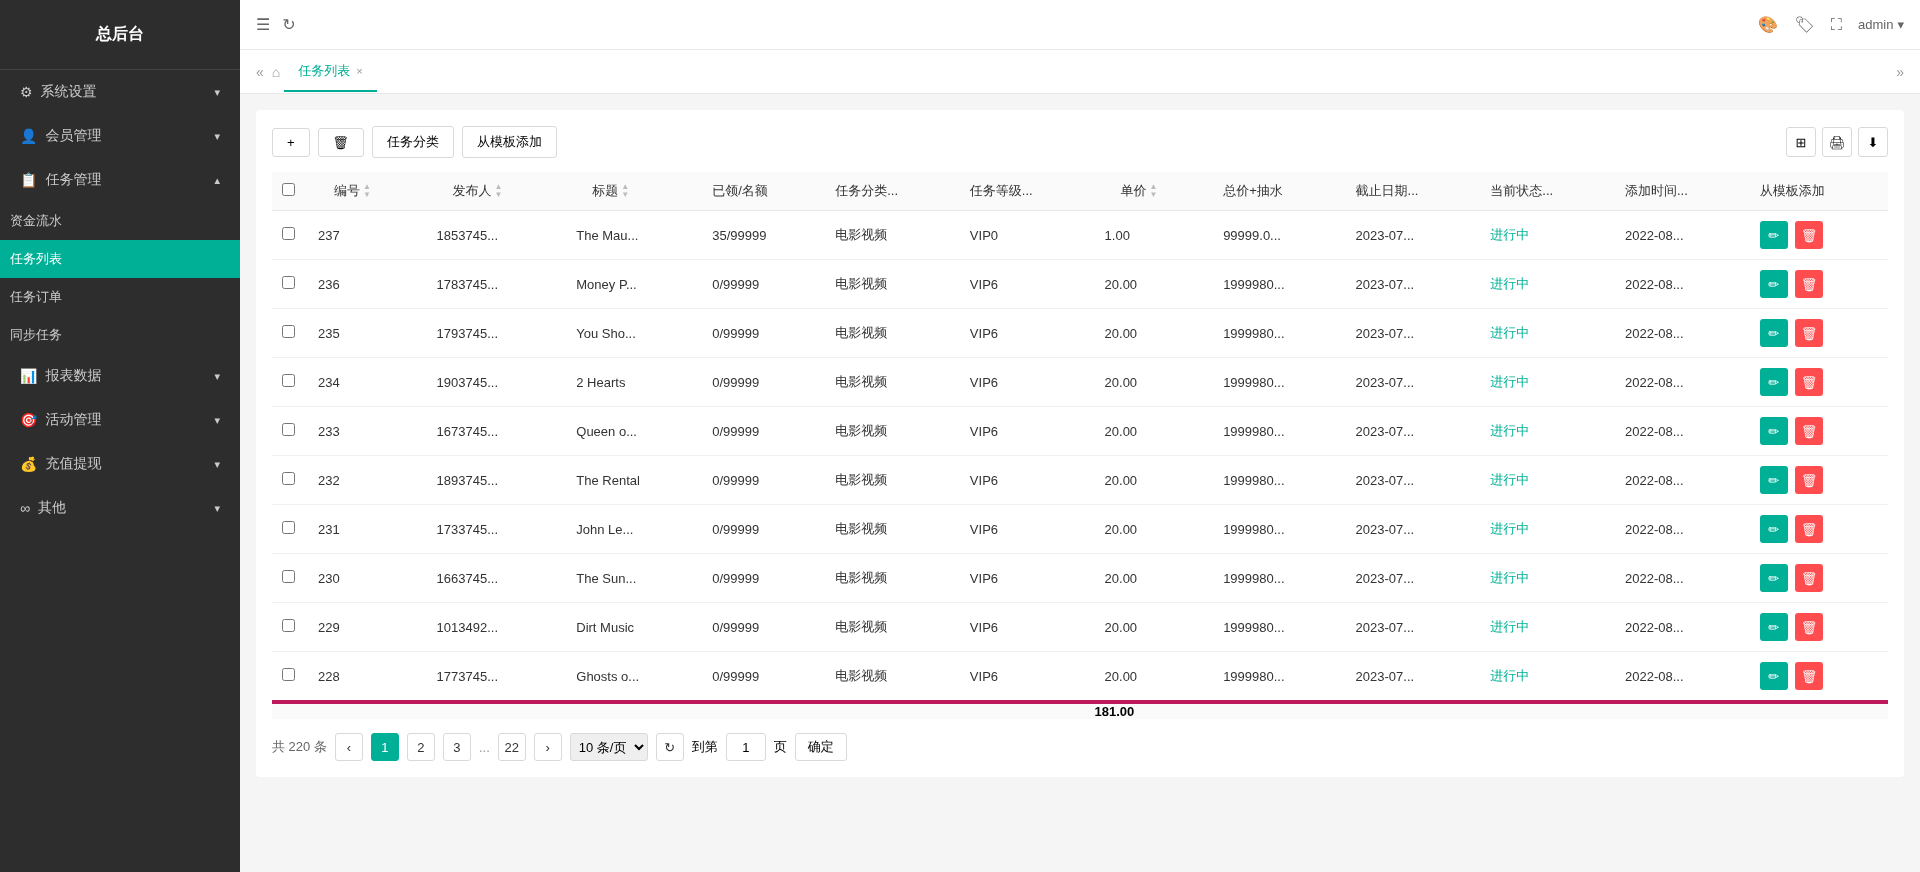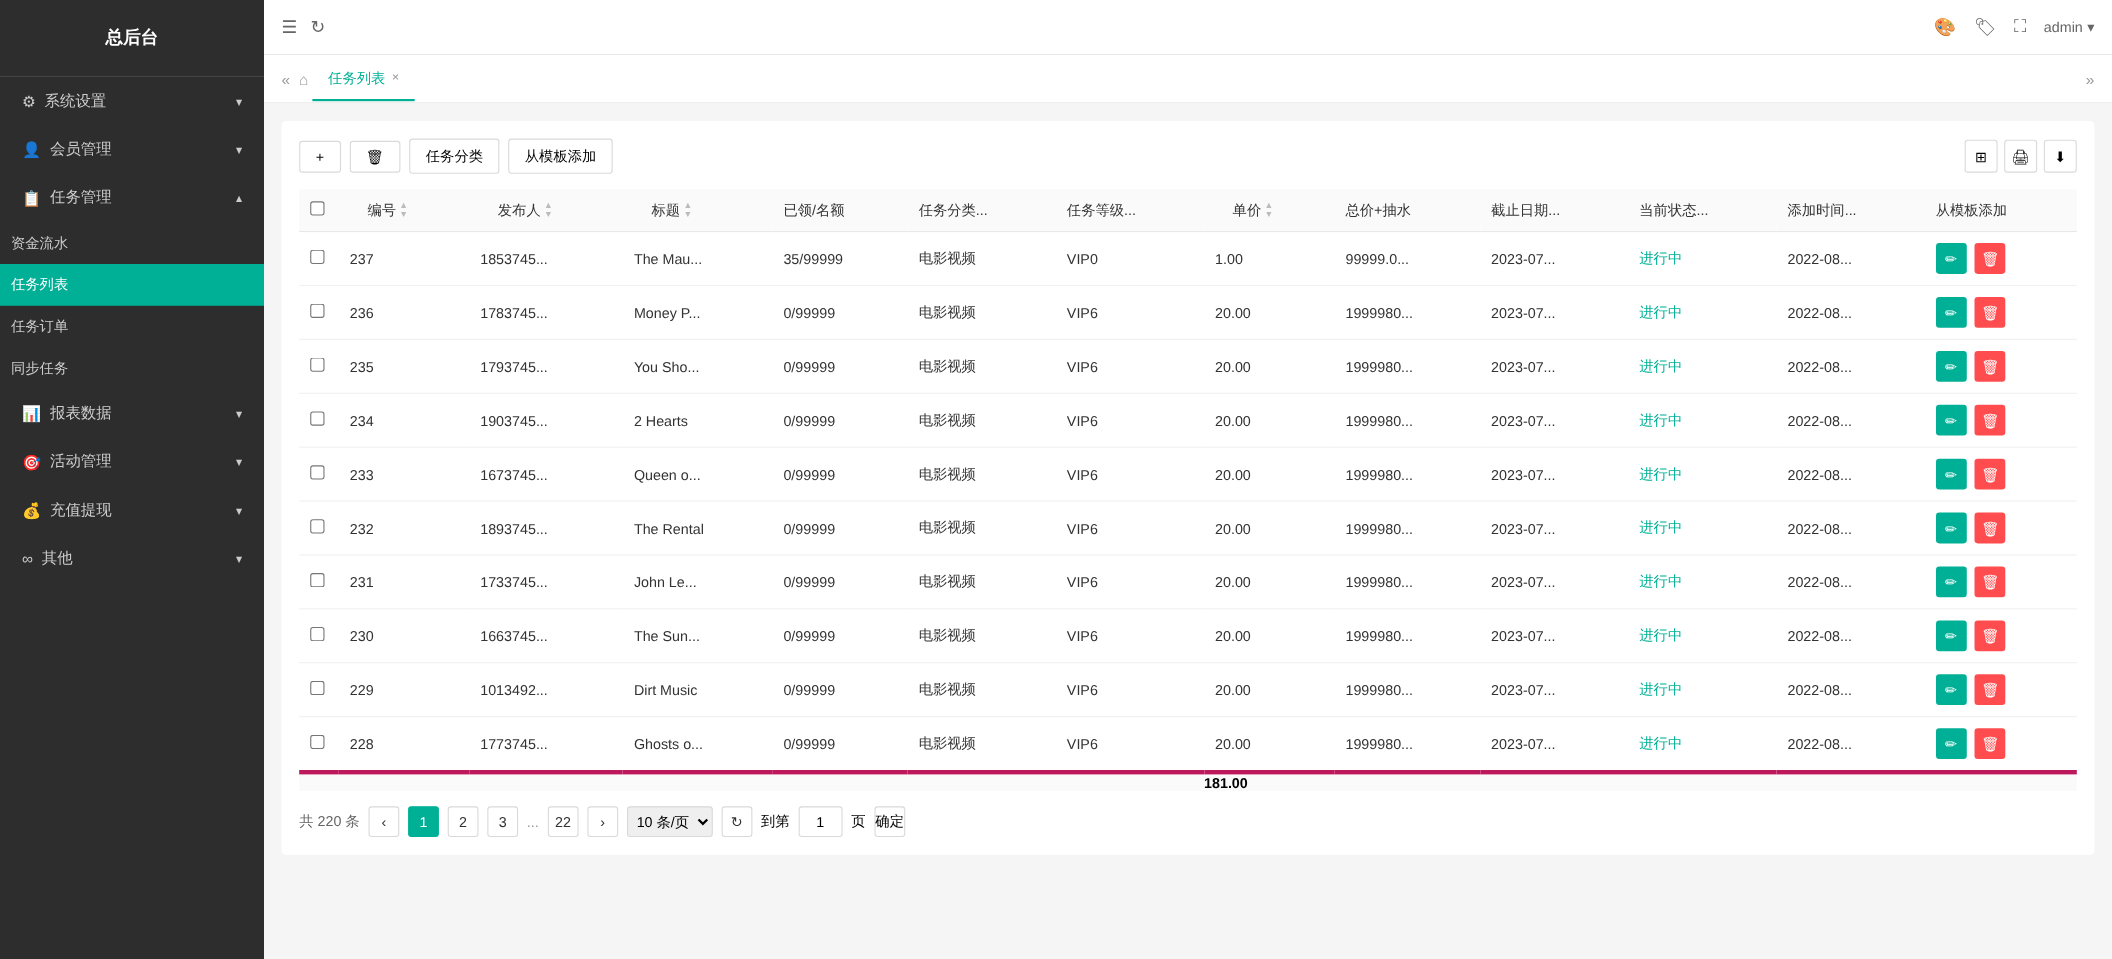--- a/index.html
+++ b/index.html
@@ -56,21 +56,21 @@
     
     .total-row td { background: #fafafa; font-weight: 700; border-top: 4px solid #be185d; }
 
     
     .pagination { display: flex; align-items: center; gap: 8px; margin-top: 14px; font-size: 13px; }
     .page-info { color: #666; }
     .page-btn { width: 28px; height: 28px; border: 1px solid #d9d9d9; background: #fff; border-radius: 3px; cursor: pointer; display: flex; align-items: center; justify-content: center; font-size: 13px; color: #333; }
     .page-btn.active { background: #00b096; color: #fff; border-color: #00b096; }
     .page-input { width: 40px; height: 28px; border: 1px solid #d9d9d9; border-radius: 3px; text-align: center; font-size: 13px; }
     .page-select { height: 28px; border: 1px solid #d9d9d9; border-radius: 3px; padding: 0 4px; font-size: 13px; cursor: pointer; }
-    .page-confirm { padding: 4px 0; background: #fff; border: 1px solid #d9d9d9; border-radius: 3px; cursor: pointer; font-size: 13px; }
+    .page-confirm { padding: 4px 12px; background: #fff; border: 1px solid #d9d9d9; border-radius: 3px; cursor: pointer; font-size: 13px; }
     .ellipsis { color: #999; }
 
     .col-sort { cursor: pointer; display: flex; align-items: center; gap: 3px; margin-left: 16px; }
     .sort-icons { display: flex; flex-direction: column; font-size: 8px; line-height: 1; color: #bbb; }
   </style>
 </head>
 <body>
 
 <div class="sidebar">
   <div class="sidebar-title">总后台</div>

